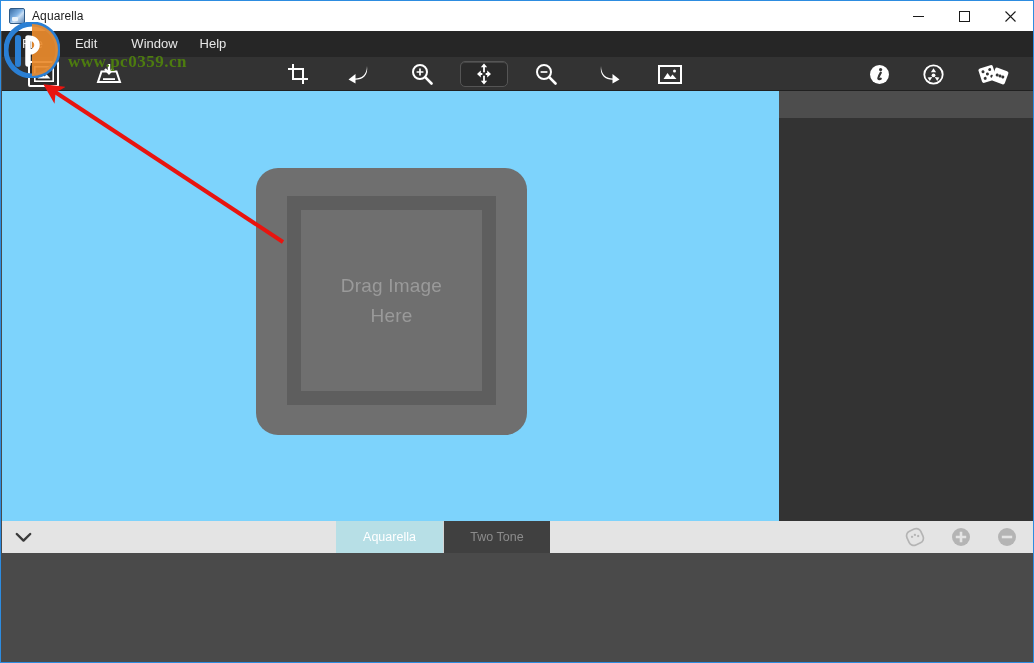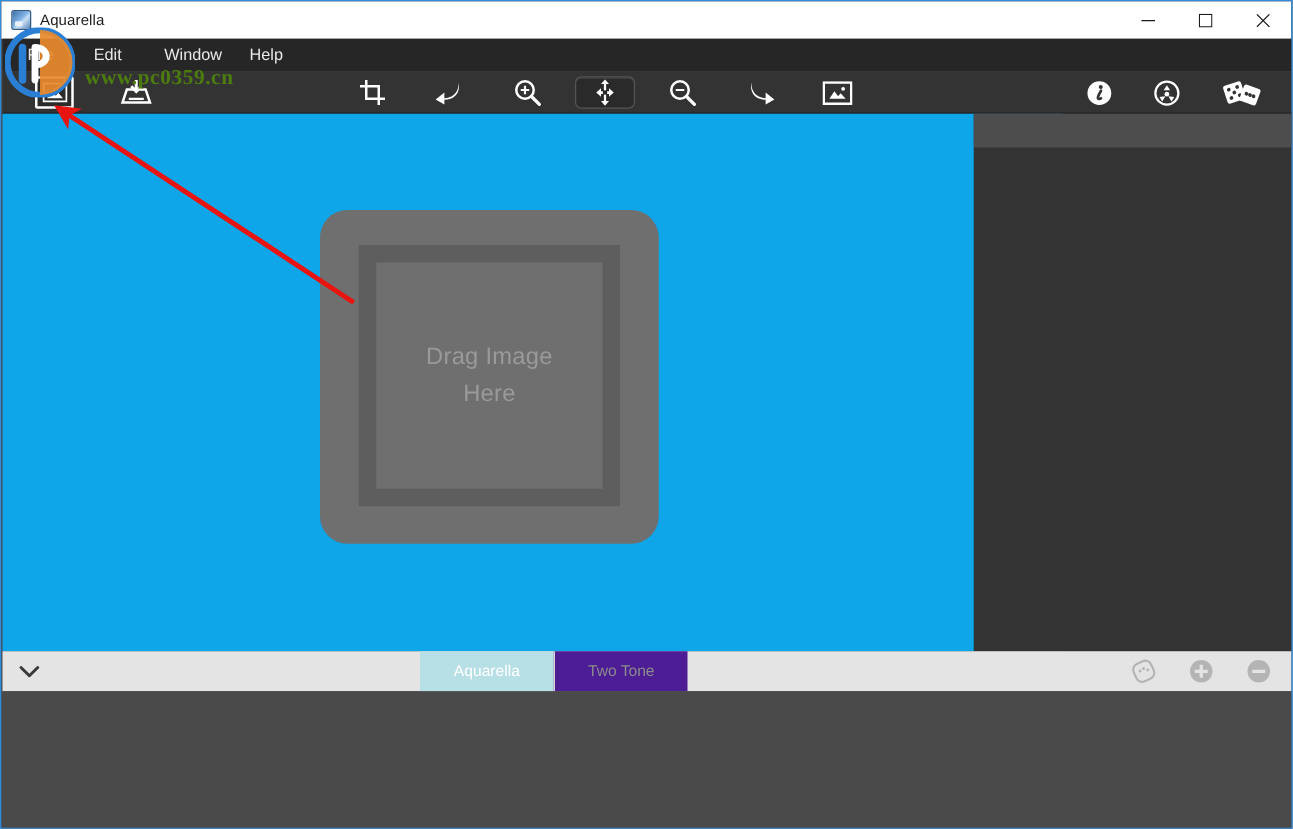--- a/index.html
+++ b/index.html
@@ -140,21 +140,21 @@
     box-shadow: inset 0 1px 0 #454545;
   }
   .tool-btn svg { display: block; }
 
   
   #canvas-area {
     position: absolute;
     left: 1px; top: 90px;
     width: 848px;
     height: 430px;
-    background: #0ea5e9;
+    background: #7dd3fc;
   }
   #drop-zone {
     position: absolute;
     left: 254px; top: 77px;
     width: 271px;
     height: 267px;
     background: #6f6f6f;
     border-radius: 22px;
     box-sizing: border-box;
   }
@@ -229,21 +229,21 @@
     font-size: 12.5px;
     color: #8b8b8b;
     cursor: default;
     box-sizing: border-box;
   }
   .preset-tab.active {
     background: #b7dfe6;
     color: #ffffff;
   }
   .preset-tab.inactive {
-    background: #4c1d95;
+    background: #404040;
     color: #8c8c8c;
     border-left: 1px solid #d4d4d4;
   }
   #preset-fill { flex: 1 1 auto; }
   #preset-actions {
     display: flex;
     align-items: center;
     padding-right: 17px;
     gap: 26px;
   }

